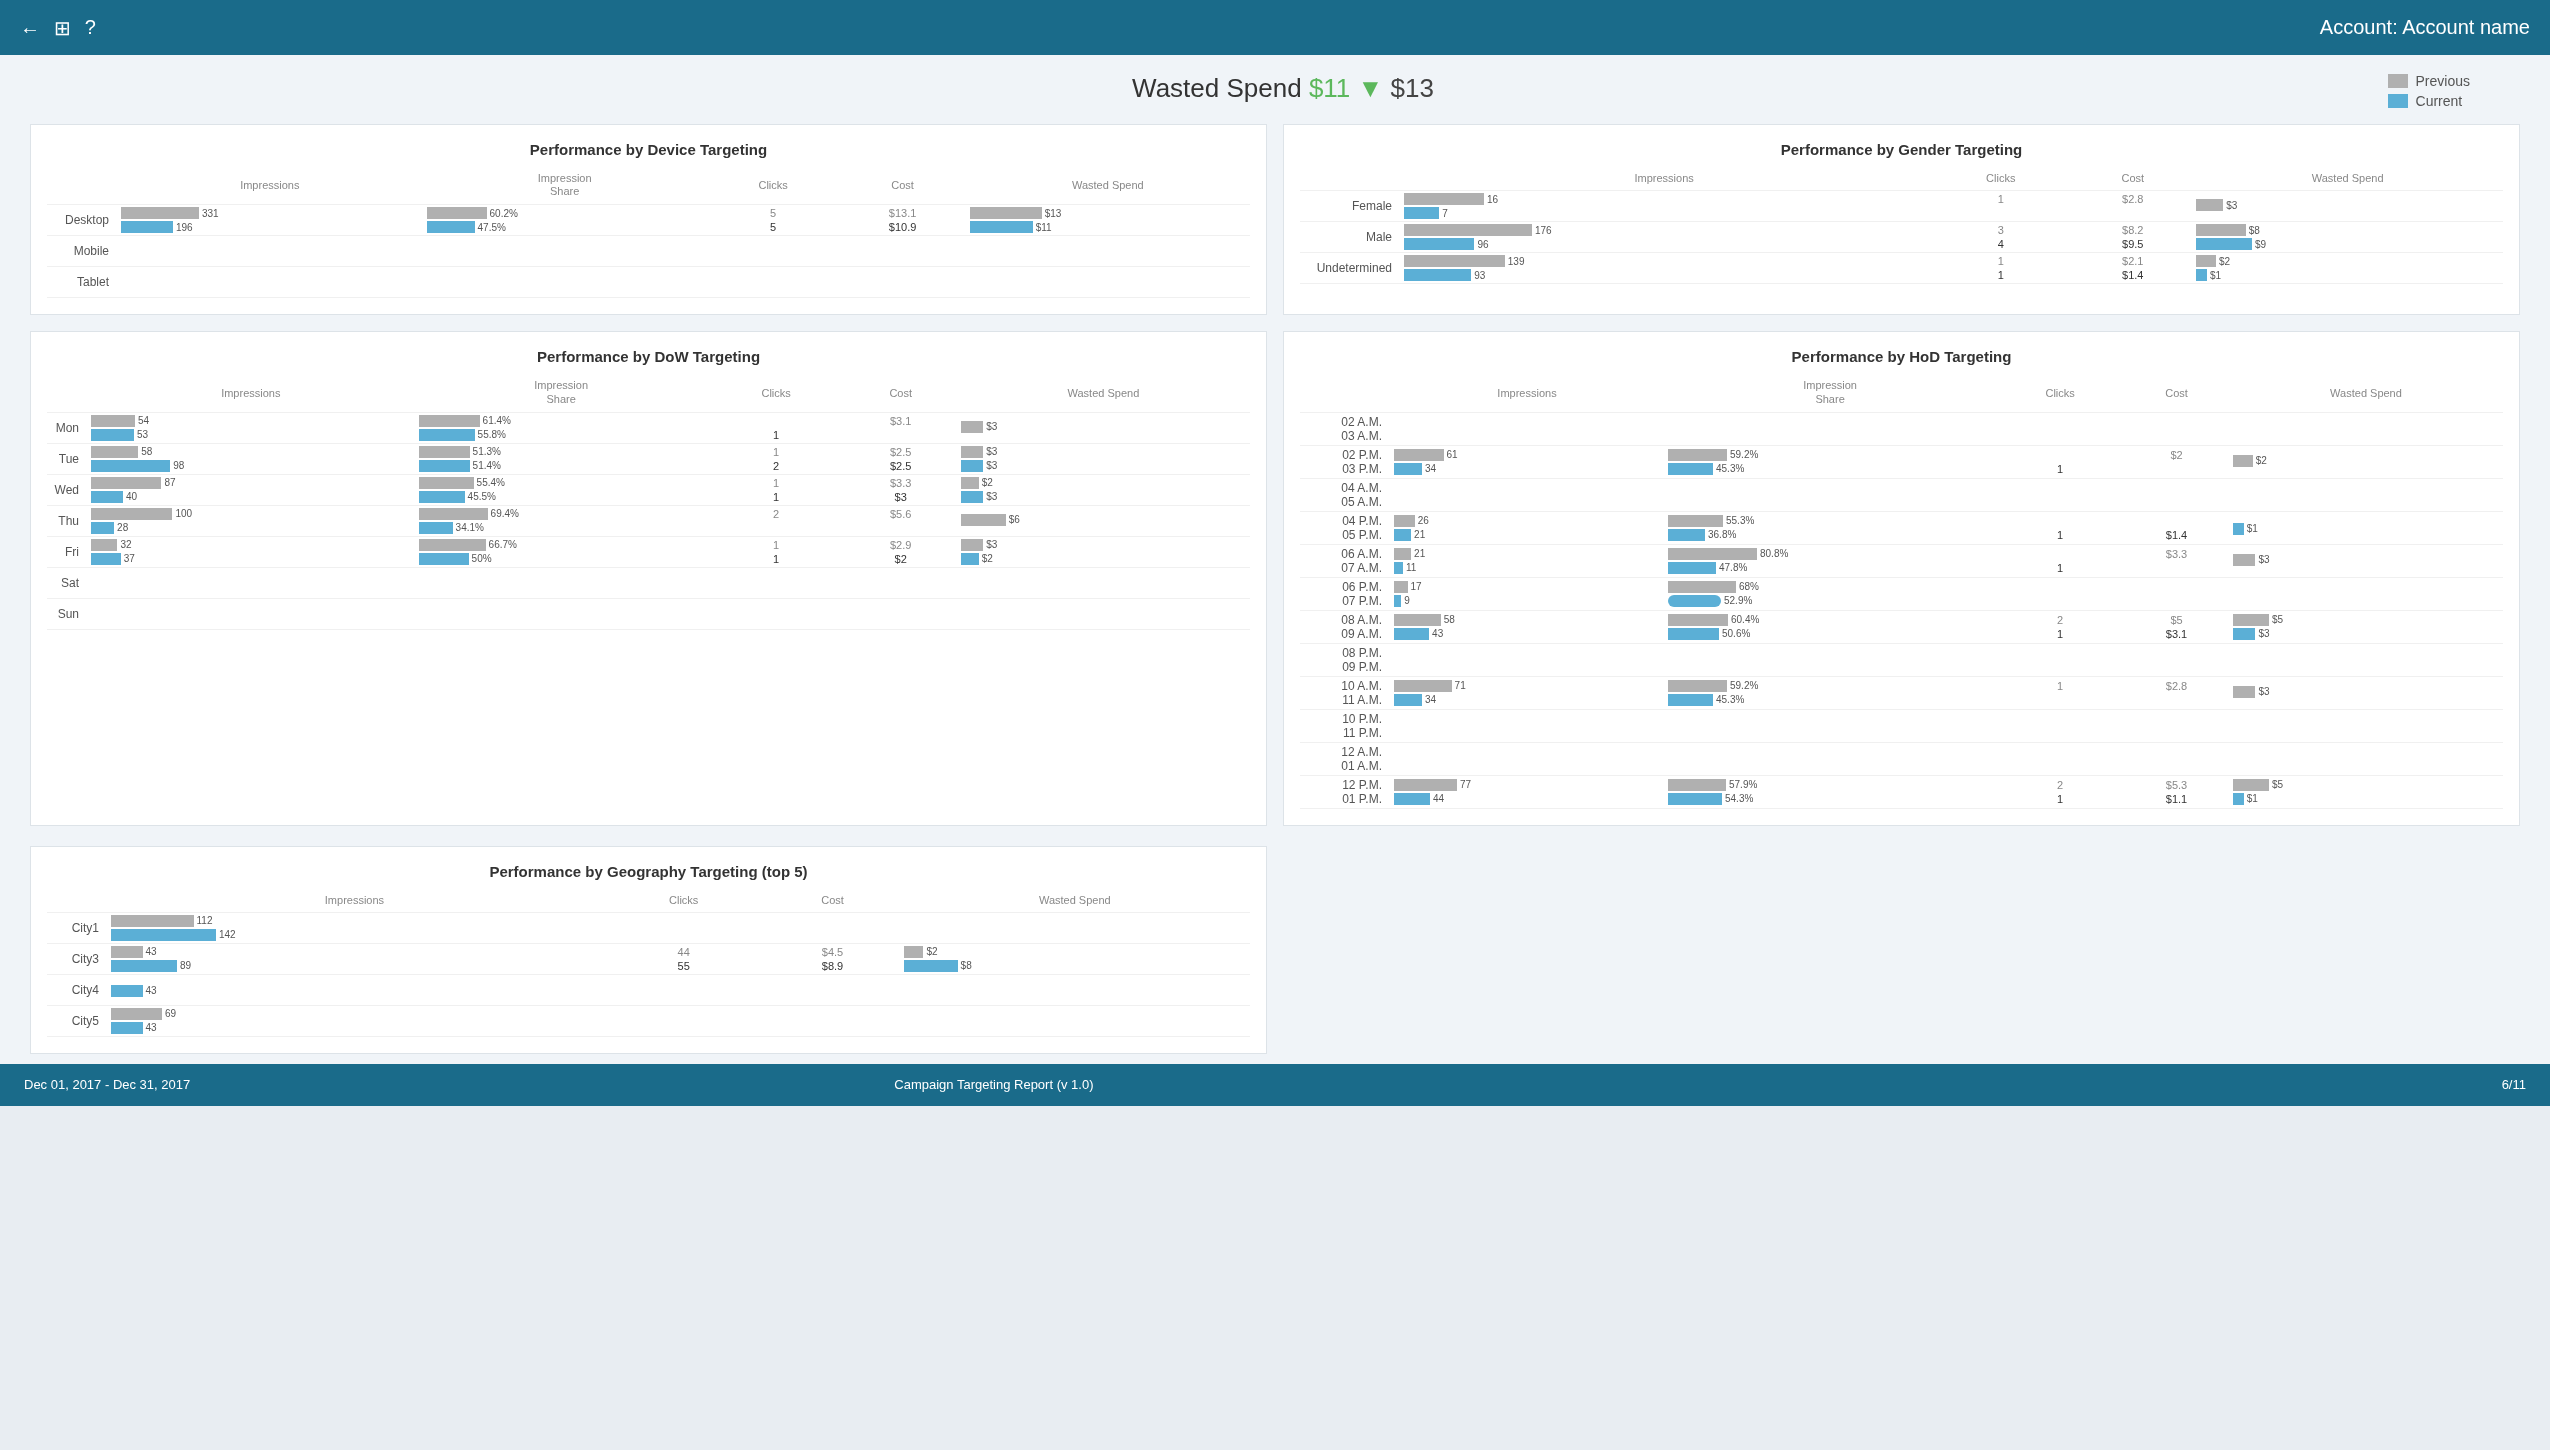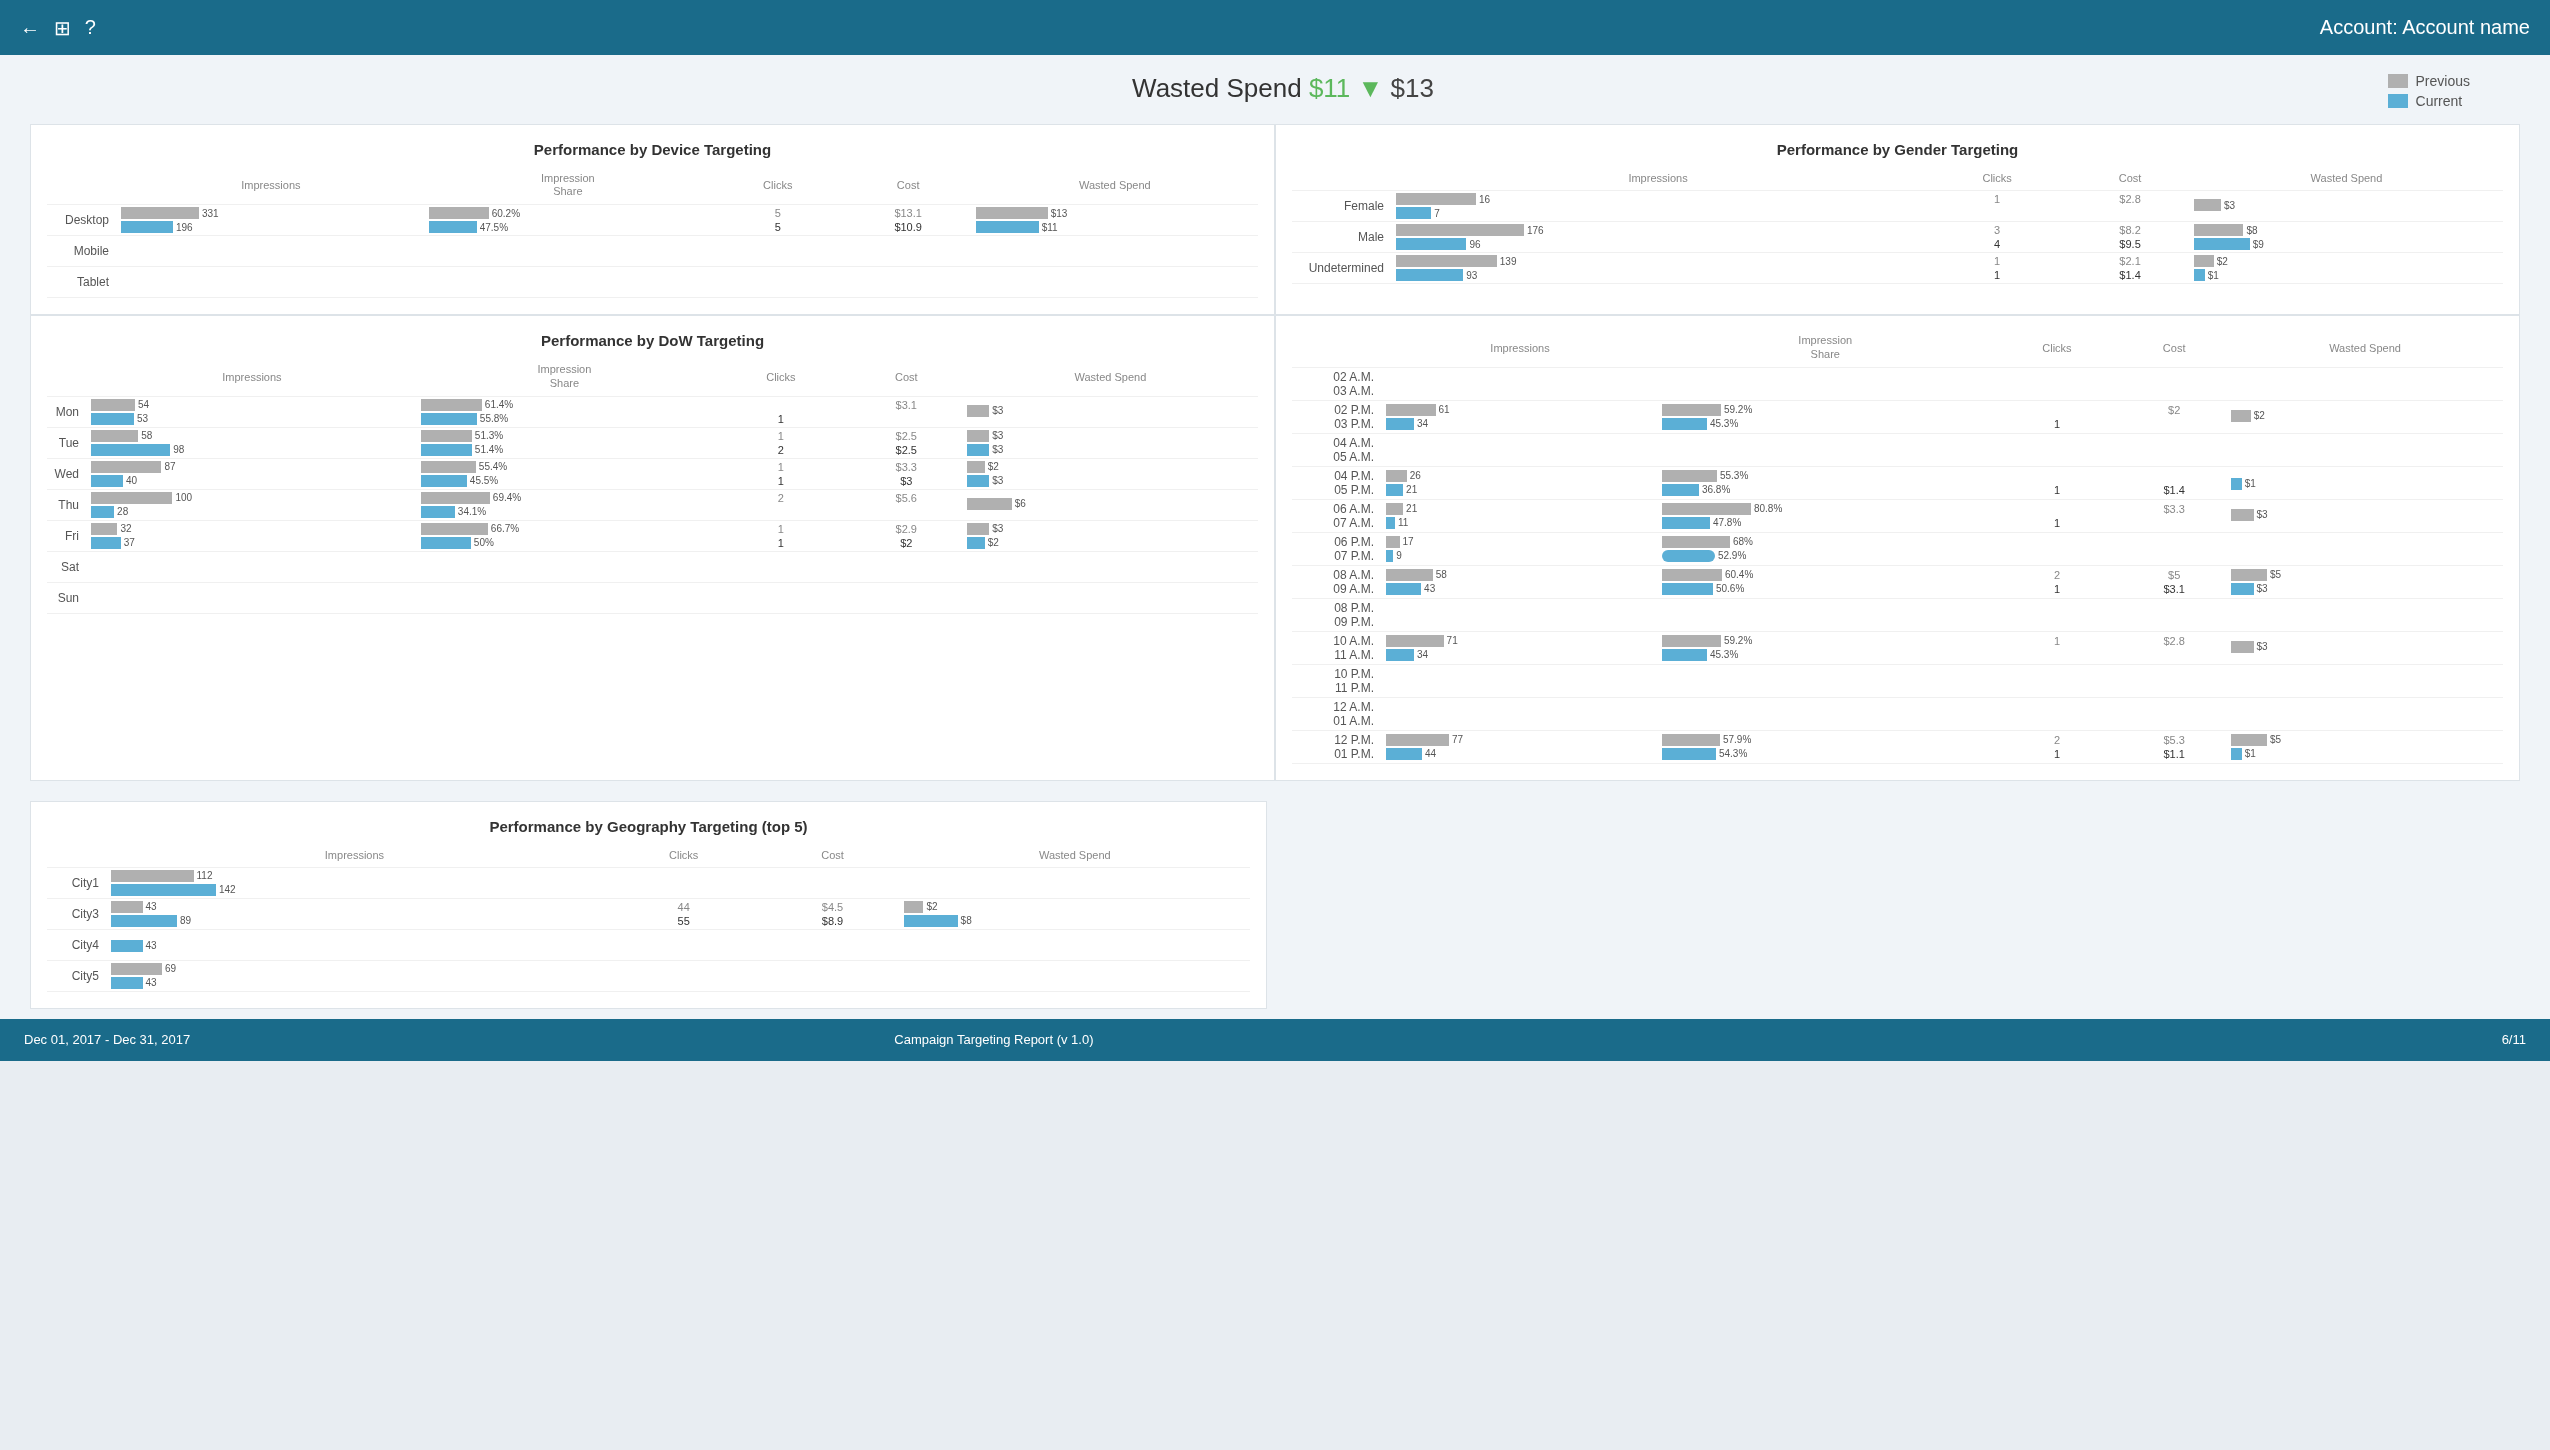--- a/index.html
+++ b/index.html
@@ -76,20 +76,21 @@
     }
     .legend-box.prev { background: #b0b0b0; }
     .legend-box.curr { background: #5bafd6; }
 
     
     .main-content {
       background: #f0f4f8;
       padding: 10px 30px 20px;
       display: grid;
       grid-template-columns: 1fr 1fr;
+      gap: 16px;
     }
 
     .panel {
       background: white;
       border: 1px solid #dde3e8;
       padding: 16px;
     }
     .panel-title {
       text-align: center;
       font-size: 15px;
@@ -770,20 +771,21 @@
                 <div></div>
                 <div></div>
               </div>
             </td>
           </tr>
         </tbody>
     </table>
   </div>
 
   <div class="panel panel-relative">
+    <div class="panel-title">Performance by HoD Targeting</div>
     <table class="perf-table">
       <thead>
         <tr>
           <th style="width:90px"></th>
           <th>Impressions</th>
           <th class="th-two-line">Impression<br>Share</th>
           <th>Clicks</th>
           <th>Cost</th>
           <th>Wasted Spend</th>
         </tr>

